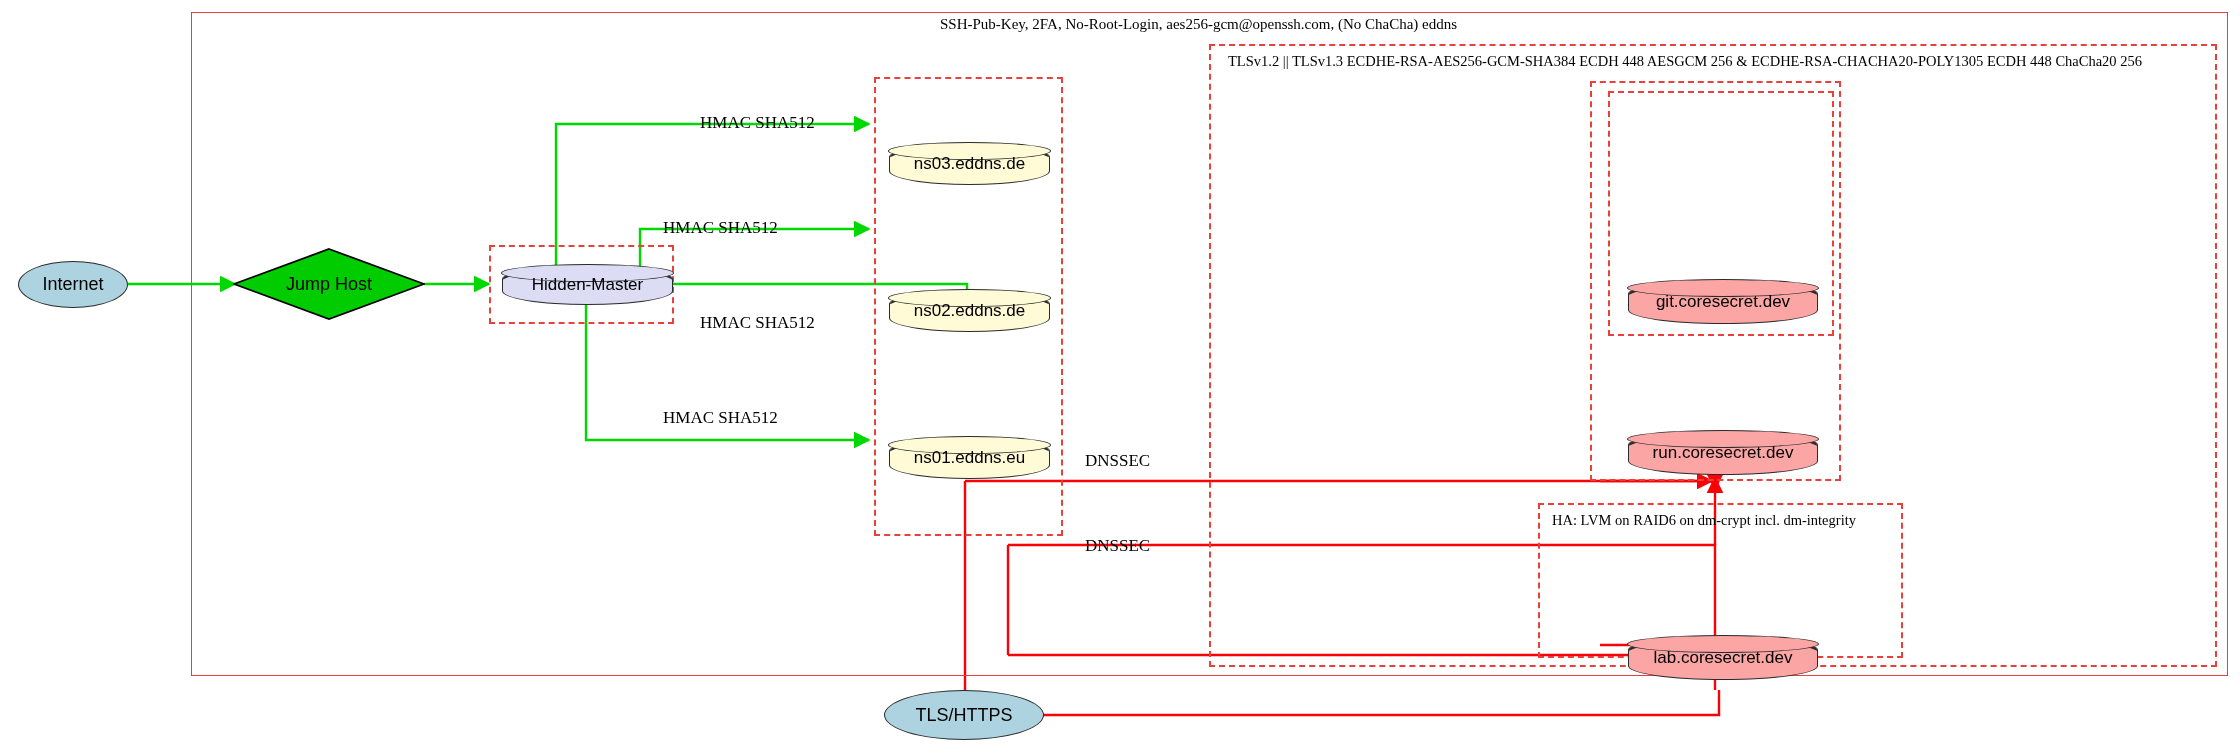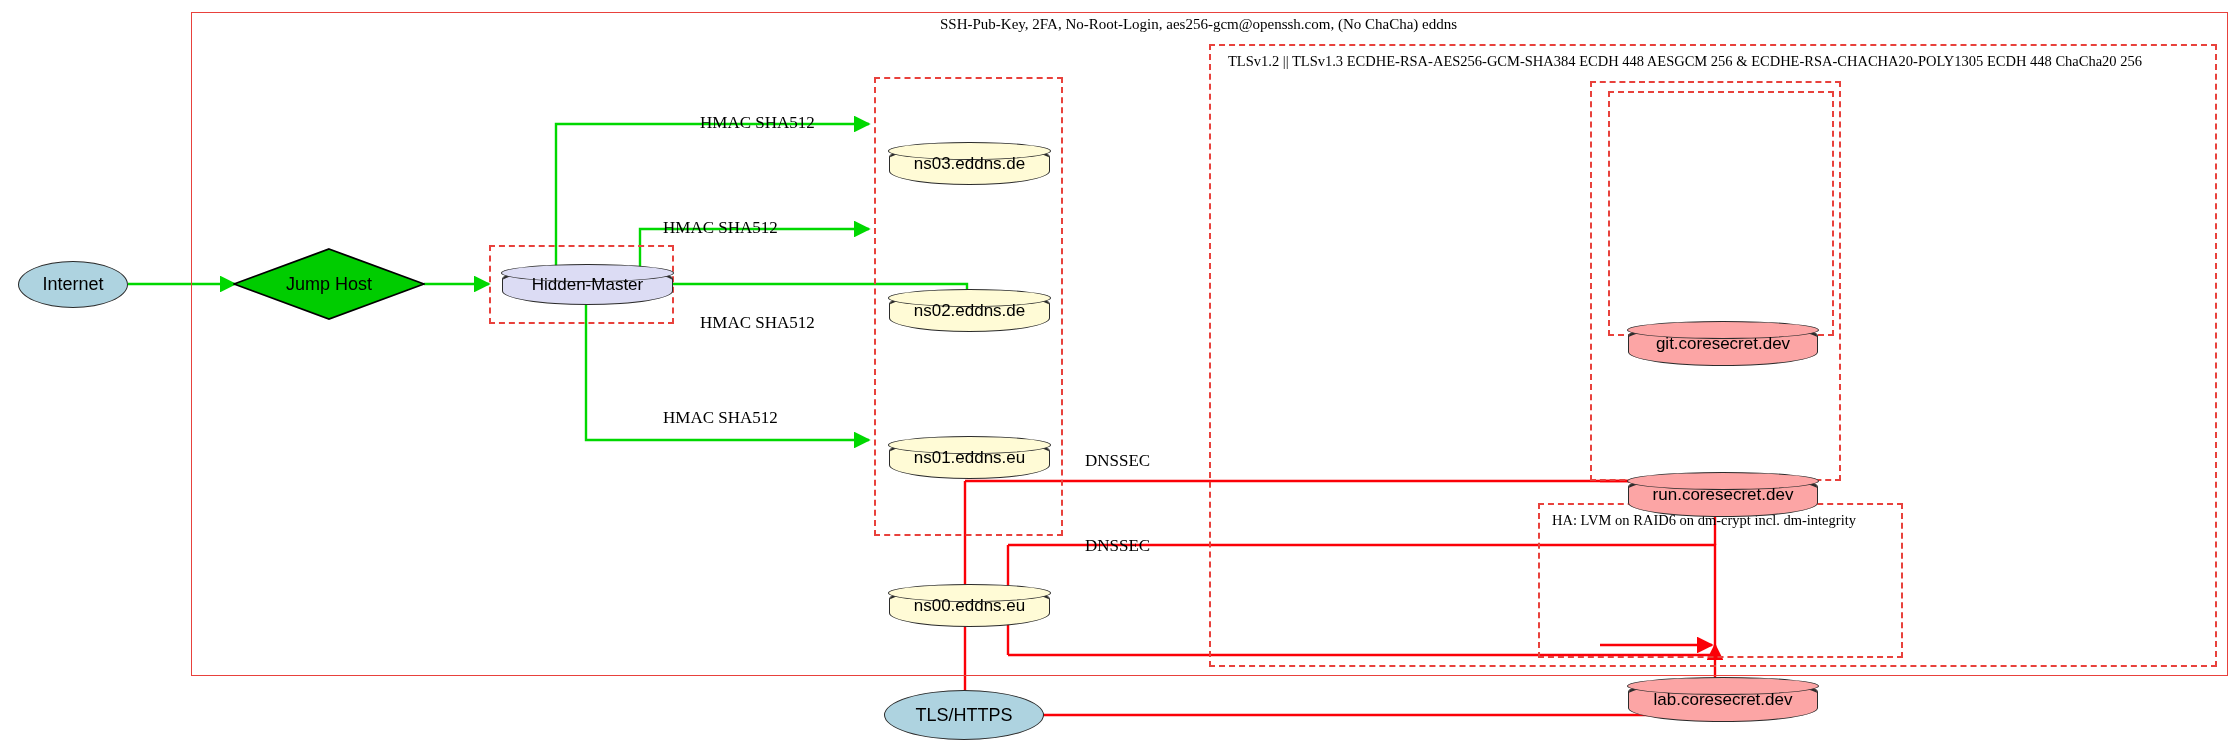--- a/index.html
+++ b/index.html
@@ -173,23 +173,20 @@
 
   <div class="node cyl" style="left:889px; top:103px; width:161px; height:42px; font-size:17px;">
     <span>ns03.eddns.de</span>
   </div>
   <div class="node cyl" style="left:889px; top:208px; width:161px; height:42px; font-size:17px;">
     <span>ns02.eddns.de</span>
   </div>
   <div class="node cyl" style="left:889px; top:313px; width:161px; height:42px; font-size:17px;text-align:right;">
     <span>ns01.eddns.eu</span>
   </div>
-  <div class="node cyl" style="left:889px; top:419px; width:161px; height:42px; font-size:17px;">
-    <span>ns00.eddns.eu</span>
-  </div>
 
   <div class="node cyl pink" style="left:1628px; top:114px; width:190px; height:44px; font-size:17px;">
     <span>git.coresecret.dev</span>
   </div>
   <div class="node cyl pink" style="left:1628px; top:221px; width:190px; height:44px; font-size:17px;">
     <span>run.coresecret.dev</span>
   </div>
   <div class="node cyl pink" style="left:1628px; top:382px; width:190px; height:44px; font-size:17px;">
     <span>lab.coresecret.dev</span>
   </div>

